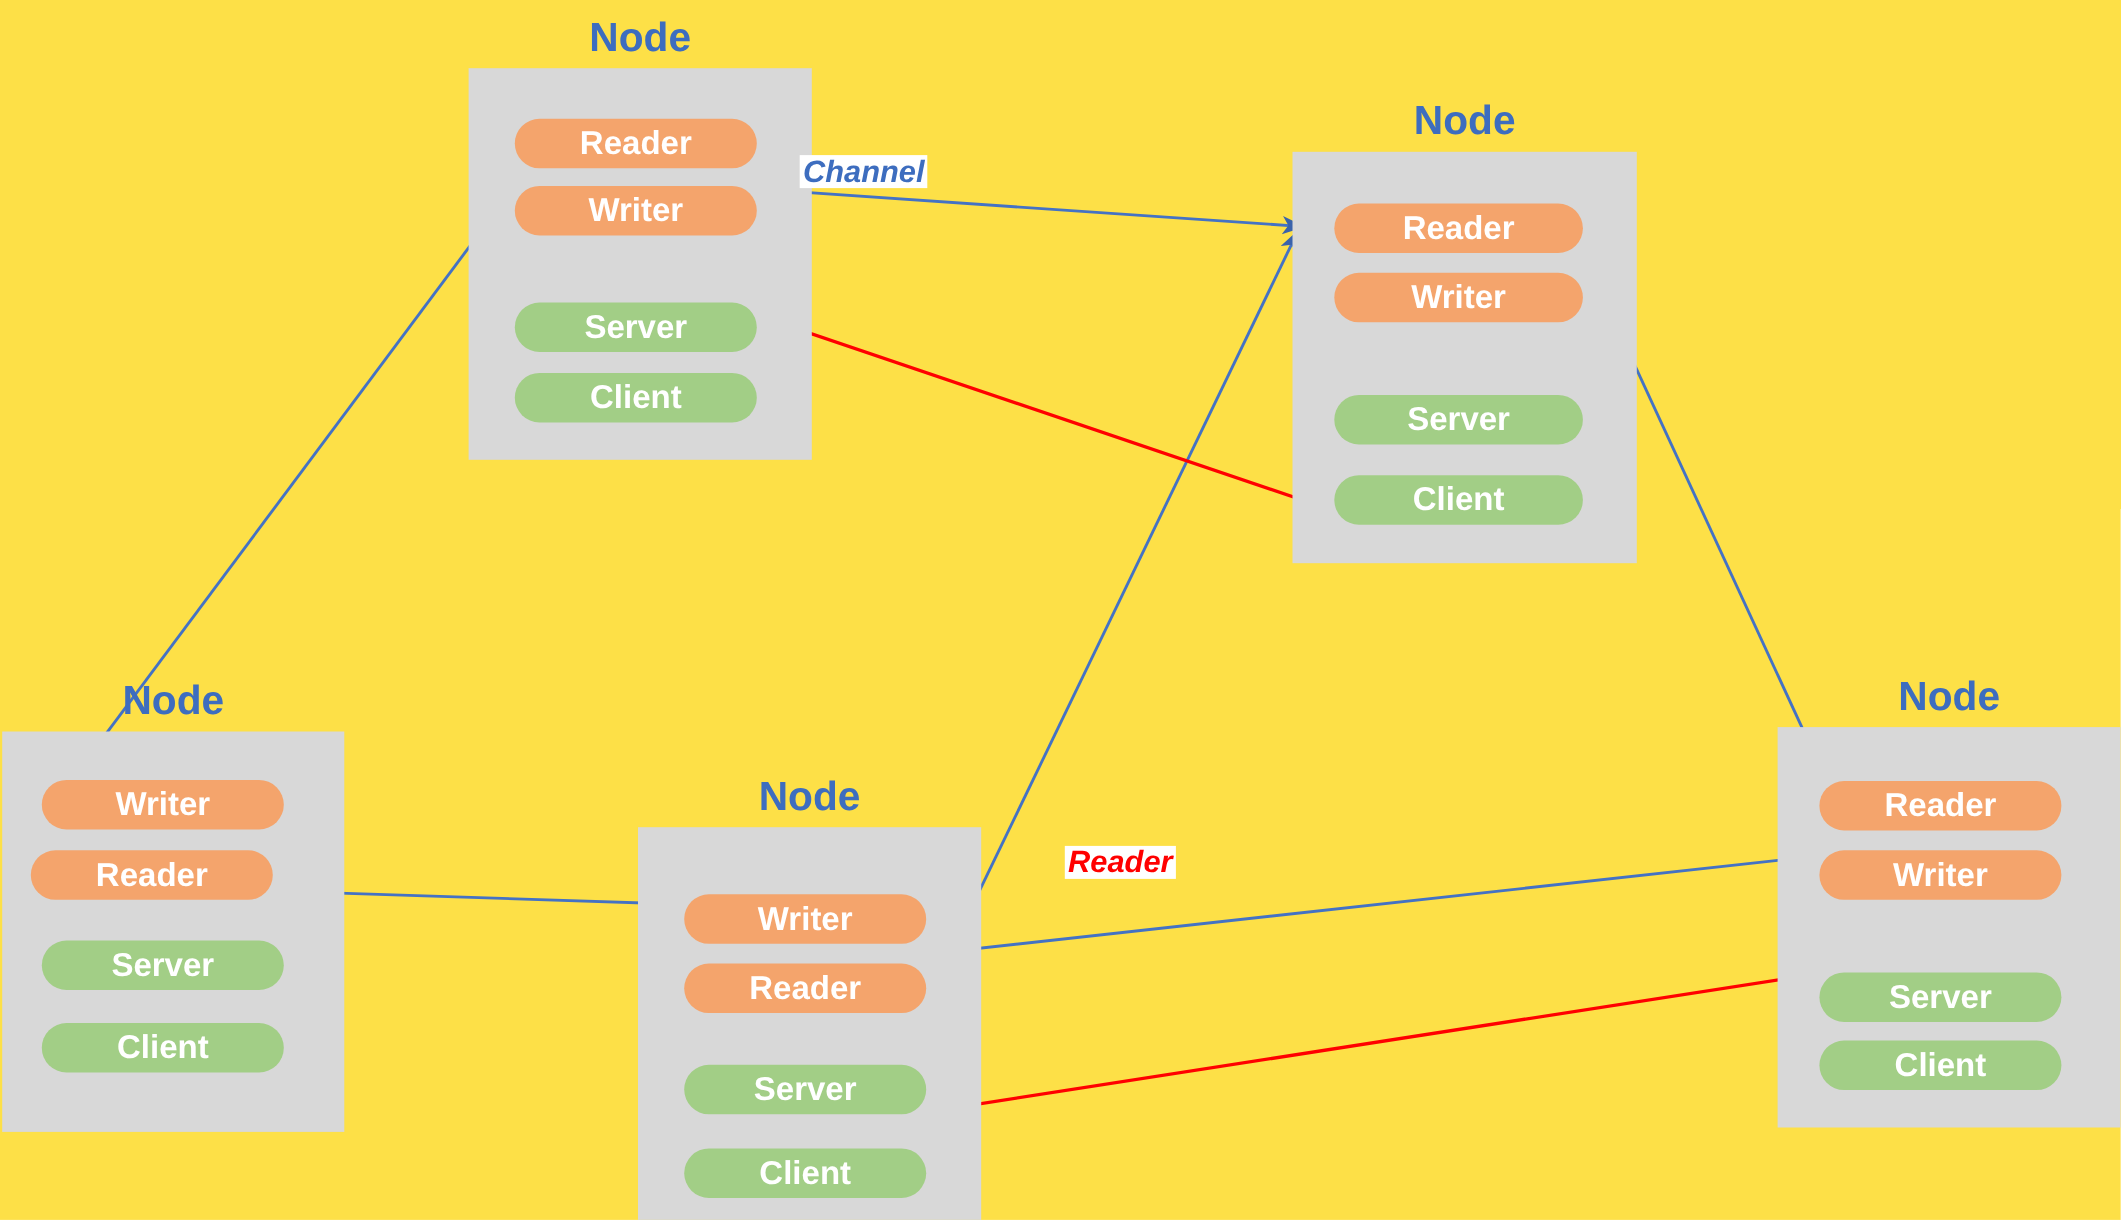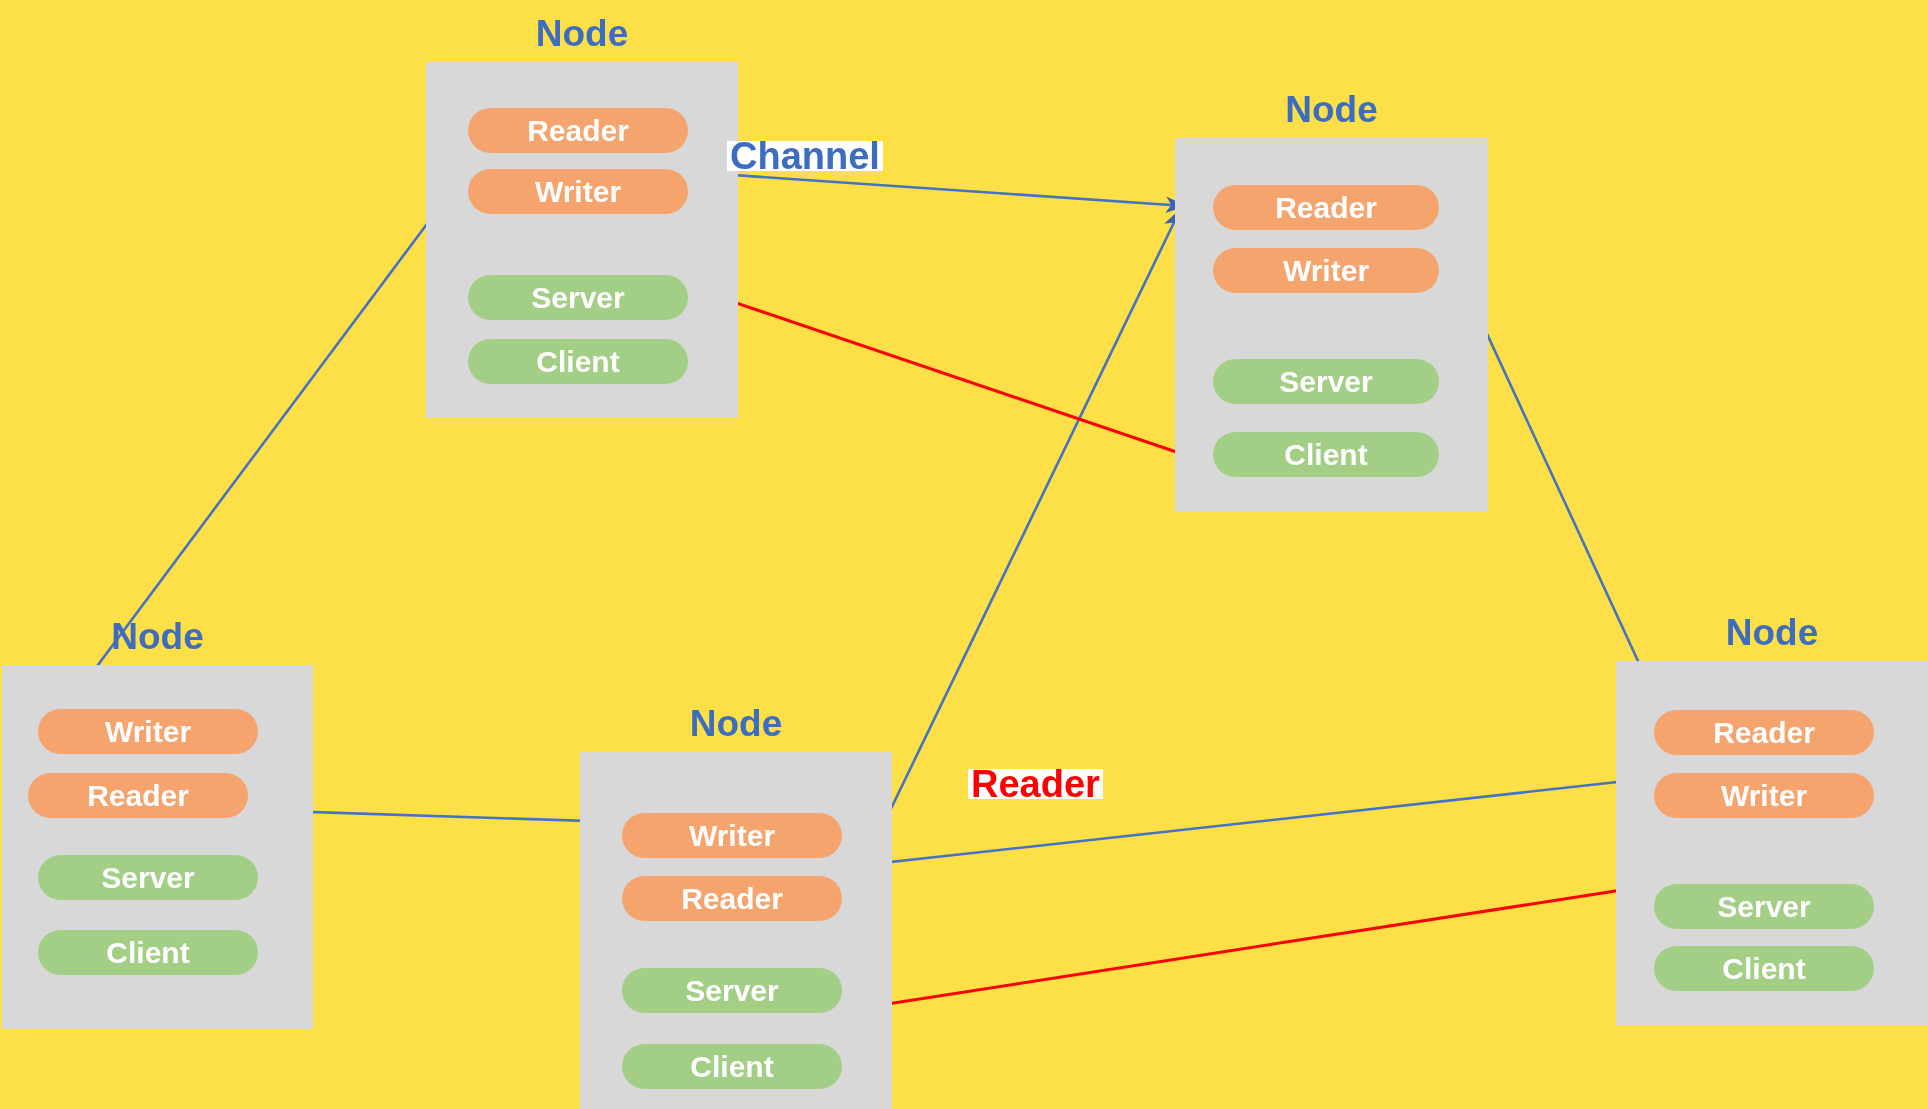--- a/index.html
+++ b/index.html
@@ -66,25 +66,26 @@
   .pill.reader, .pill.writer {
     background: #F4A46C;
   }
   .pill.server, .pill.client {
     background: #A2CE86;
     text-align: center;
   }
   .edge-label {
     position: absolute;
     font-weight: bold;
-    font-size: 38px;
+    font-size: 28px;
     line-height: 30px;
     white-space: nowrap;
     background: #ffffff;
     padding: 0 3px;
+    font-style: italic;
   }
   .edge-label.channel { color: #3D6DBF; }
   .edge-label.service { color: #FF0000; }
 </style>
 </head>
 <body>
 
 <div id="canvas">
 
   <svg id="edge-layer" viewBox="0 0 1928 1109">

